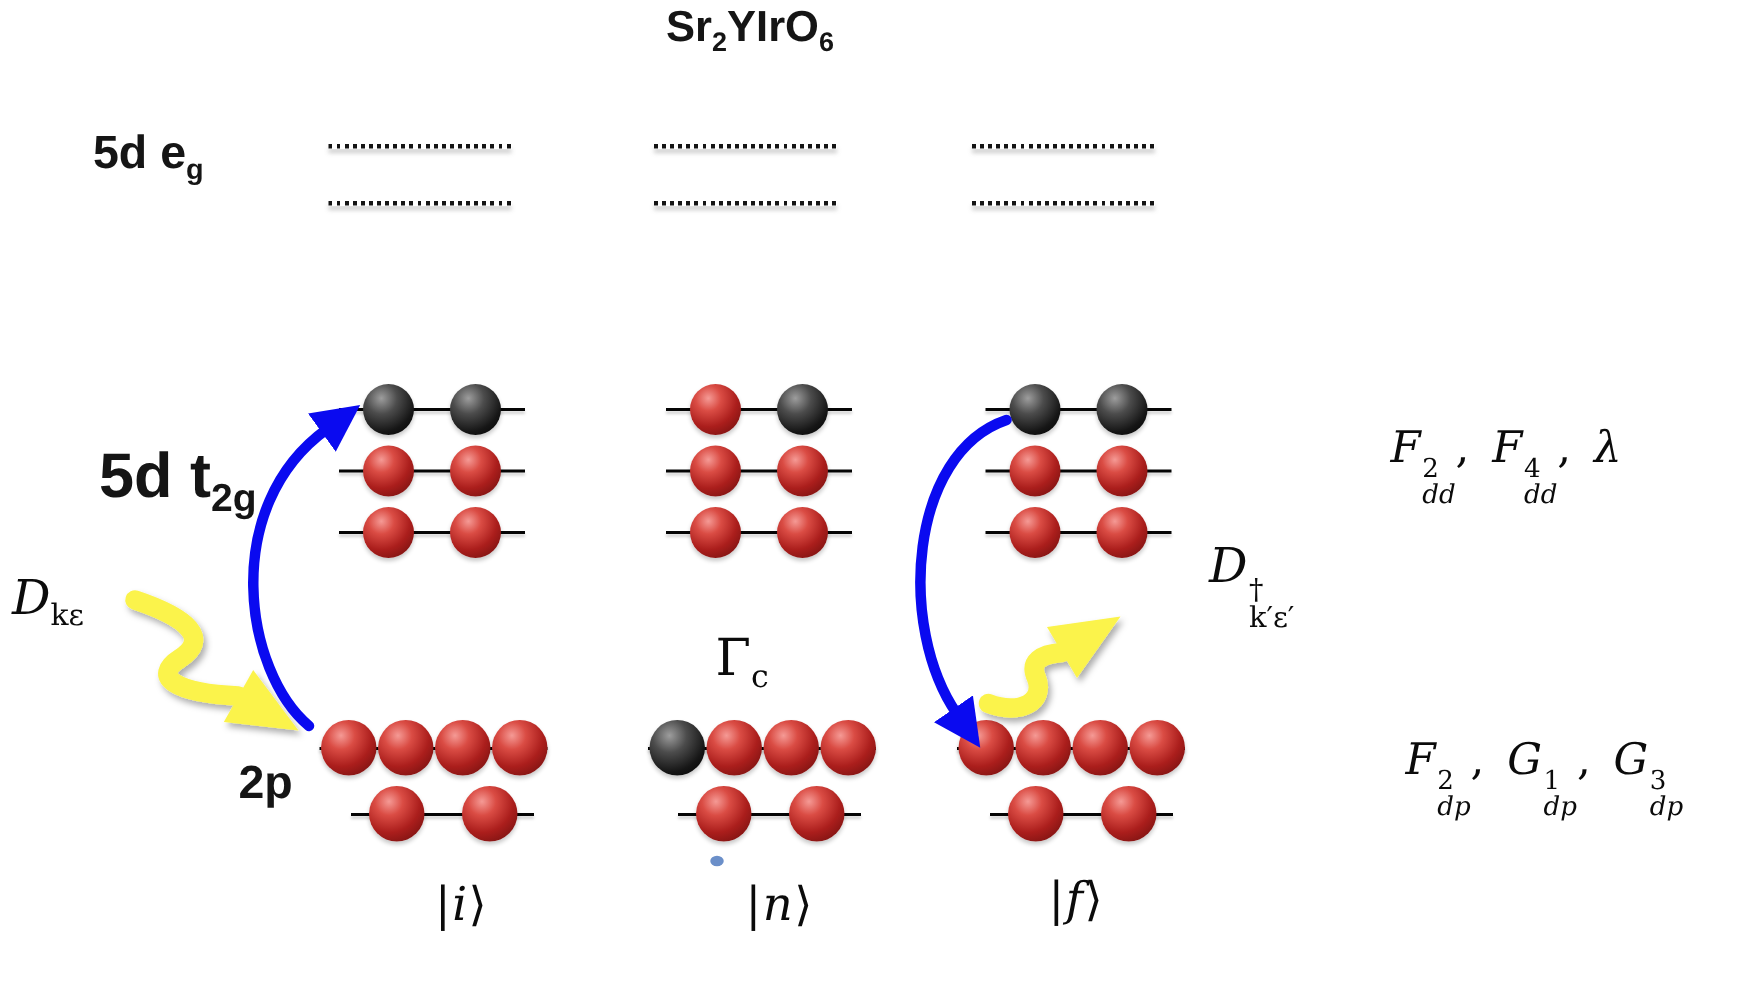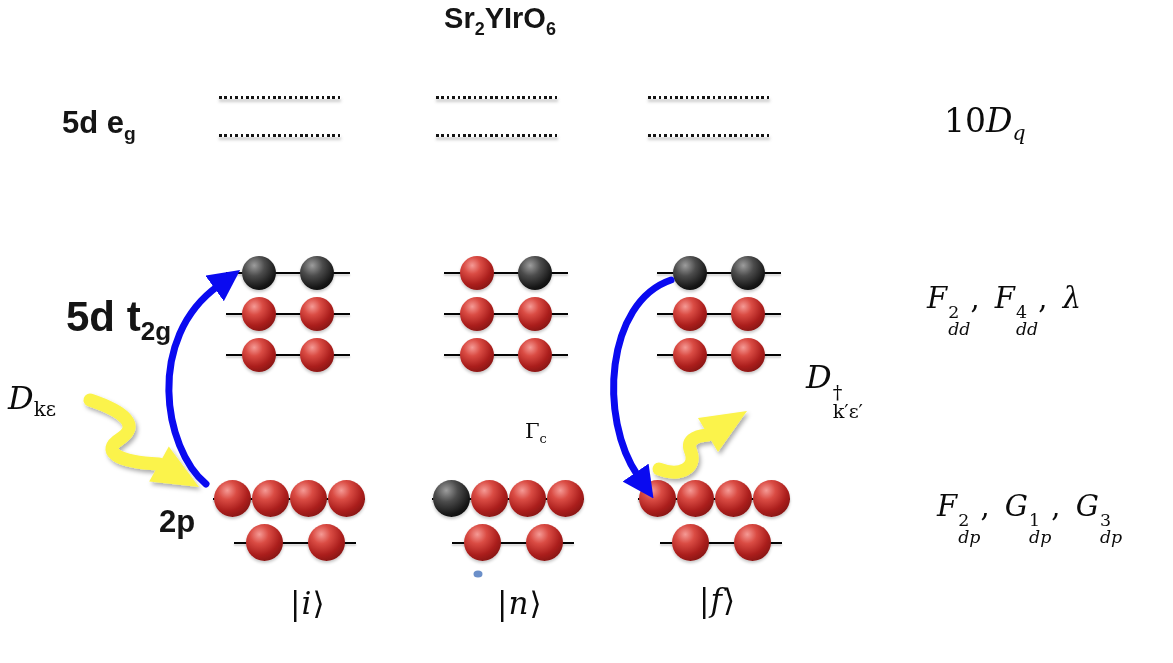--- a/index.html
+++ b/index.html
@@ -7,25 +7,25 @@
           font-family:"Liberation Sans",sans-serif;color:#111;}
 
   
   .lab{position:absolute;white-space:nowrap;}
   .sans{font-family:"Liberation Sans",sans-serif;font-weight:600;color:#151515;}
   .math{font-family:"DejaVu Serif","DejaVu Sans",serif;color:#0b0b0b;}
   .it{font-style:italic;}
   .lab sub{font-size:0.62em;}
   .title{left:370px;top:2px;width:260px;text-align:center;font-size:29px;}
 
-  .lab-eg{left:62px;top:84px;font-size:31px;margin-top:21px;}
+  .lab-eg{left:62px;top:84px;font-size:31px;}
   .lab-t2g{left:66px;top:293px;font-size:42px;}
   .lab-2p{left:159px;top:504px;font-size:31px;}
   .lab-10dq{left:944px;top:101px;font-size:33px;}
-  .lab-gamma{left:477px;top:419px;font-size:21px;margin-left:48px;}
+  .lab-gamma{left:477px;top:419px;font-size:34px;}
   .lab-dd{left:927px;top:281px;font-size:29px;}
   .lab-dp{left:937px;top:489px;font-size:29px;}
   .lab-din{left:8px;top:346px;font-size:32px;margin-top:33px;}
   .lab-dout{left:806px;top:358px;font-size:32px;}
   .ket{font-size:31px;}
   .ket-i{left:290px;top:585px;}
   .ket-n{left:497px;top:585px;}
   .ket-f{left:699px;top:582px;}
   .ket .bar{font-style:normal;padding-right:1px;}
   .ket .rb{font-style:normal;padding-left:1px;}
@@ -64,21 +64,20 @@
 <body>
 
 <div id="canvas">
 
   <div class="lab sans title"><span>Sr</span><sub>2</sub><span>YIrO</span><sub>6</sub></div>
 
   <div class="lab sans lab-eg"><span>5d e</span><sub>g</sub></div>
   <div class="lab sans lab-t2g"><span>5d t</span><sub>2g</sub></div>
   <div class="lab sans lab-2p">2p</div>
 
-  <div class="lab math lab-10dq"><span>10</span><span class="it">D</span><sub class="it">q</sub></div>
 
   <div class="lab math lab-dd">
     <span class="it">F</span><span class="stk">
         <span class="sp">2</span>
         <span class="sb">dd</span>
       </span><span class="comma">, </span><span class="it">F</span><span class="stk">
         <span class="sp">4</span>
         <span class="sb">dd</span>
       </span><span class="comma">, </span><span class="it">λ</span>
   </div>

